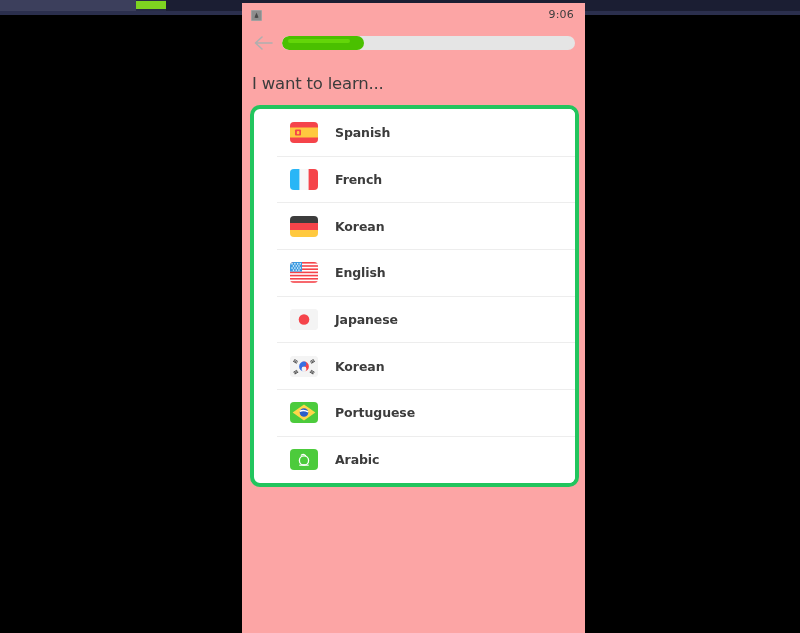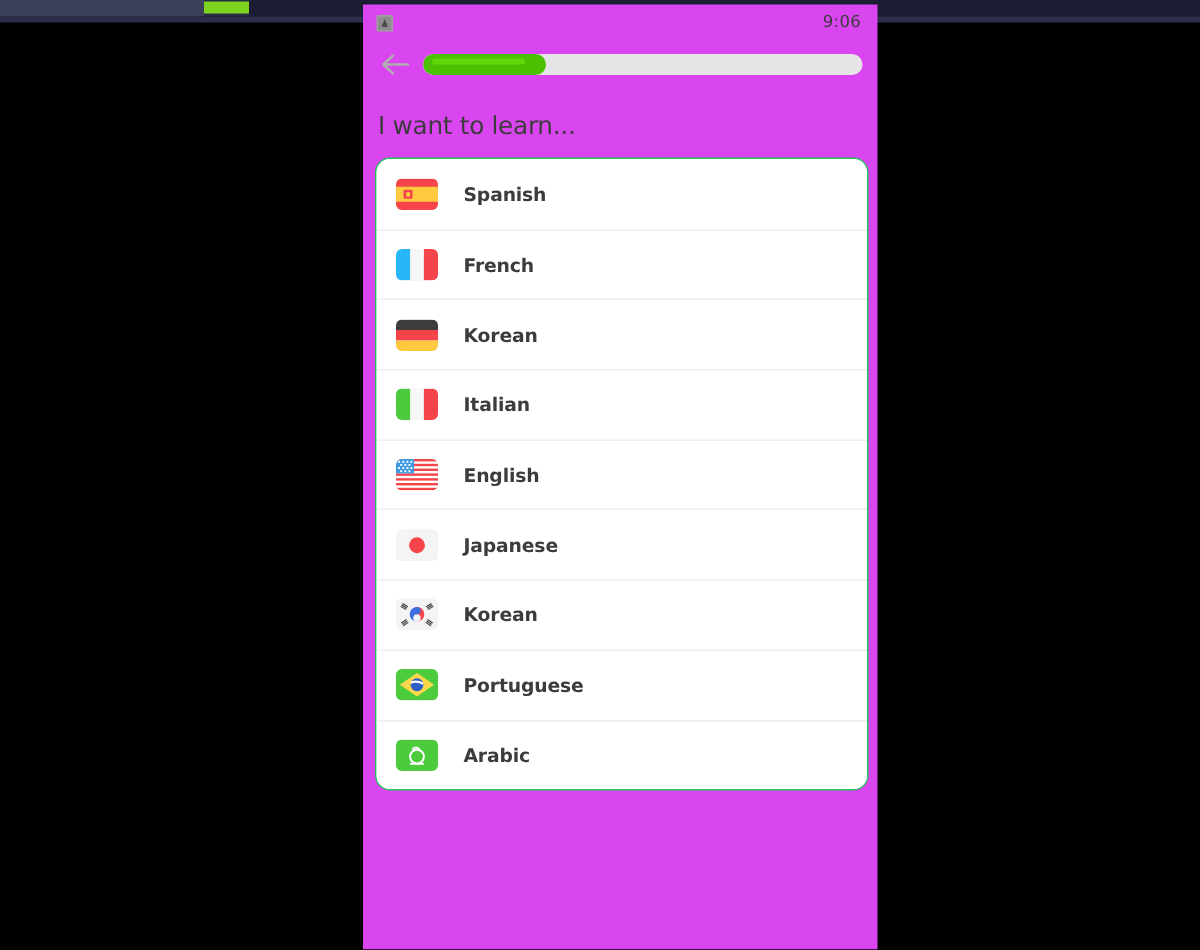--- a/index.html
+++ b/index.html
@@ -39,21 +39,21 @@
     position: absolute; top: 11px; left: 0;
     width: 800px; height: 4px;
     background: #2b2f4d;
   }
 
   
   .phone {
     position: absolute;
     left: 242px; top: 3px;
     width: 343px; height: 630px;
-    background: #d946ef;
+    background: #fca5a5;
     overflow: hidden;
   }
 
   
   .status-bar {
     position: relative;
     height: 25px;
     width: 100%;
   }
   .status-icon {
@@ -118,23 +118,24 @@
     font-size: 16.5px;
     font-weight: normal;
     color: #3c3c3c;
     letter-spacing: -0.2px;
   }
 
   
   .card {
     margin: 0 6px 0 8px;
     background: #ffffff;
-    border: 1px solid #22c55e;
+    border: 4px solid #22c55e;
     border-radius: 10px;
     overflow: hidden;
+    padding-left: 23px;
   }
   .lang-row {
     position: relative;
     display: flex;
     align-items: center;
     height: 46.7px;
     padding-left: 13px;
     cursor: pointer;
     background: #ffffff;
   }
@@ -225,30 +226,20 @@
         <div class="flag">
           <svg viewBox="0 0 28 21" preserveAspectRatio="none">
             <rect width="28" height="7" fill="#3c3c3c"></rect>
             <rect y="7" width="28" height="7" fill="#f5444a"></rect>
             <rect y="14" width="28" height="7" fill="#ffc93f"></rect>
           </svg>
         </div>
         <div class="lang-label">Korean</div>
       </div>
 
-      <div class="lang-row">
-        <div class="flag">
-          <svg viewBox="0 0 28 21" preserveAspectRatio="none">
-            <rect width="28" height="21" fill="#f7f7f7"></rect>
-            <rect width="9.4" height="21" fill="#4ccb3c"></rect>
-            <rect x="18.6" width="9.4" height="21" fill="#f5444a"></rect>
-          </svg>
-        </div>
-        <div class="lang-label">Italian</div>
-      </div>
 
       <div class="lang-row">
         <div class="flag">
           <svg viewBox="0 0 28 21" preserveAspectRatio="none">
             <rect width="28" height="21" fill="#ffffff"></rect>
             <rect y="0" width="28" height="1.6" fill="#f5444a"></rect>
             <rect y="3.2" width="28" height="1.6" fill="#f5444a"></rect>
             <rect y="6.4" width="28" height="1.6" fill="#f5444a"></rect>
             <rect y="9.6" width="28" height="1.6" fill="#f5444a"></rect>
             <rect y="12.8" width="28" height="1.6" fill="#f5444a"></rect>

